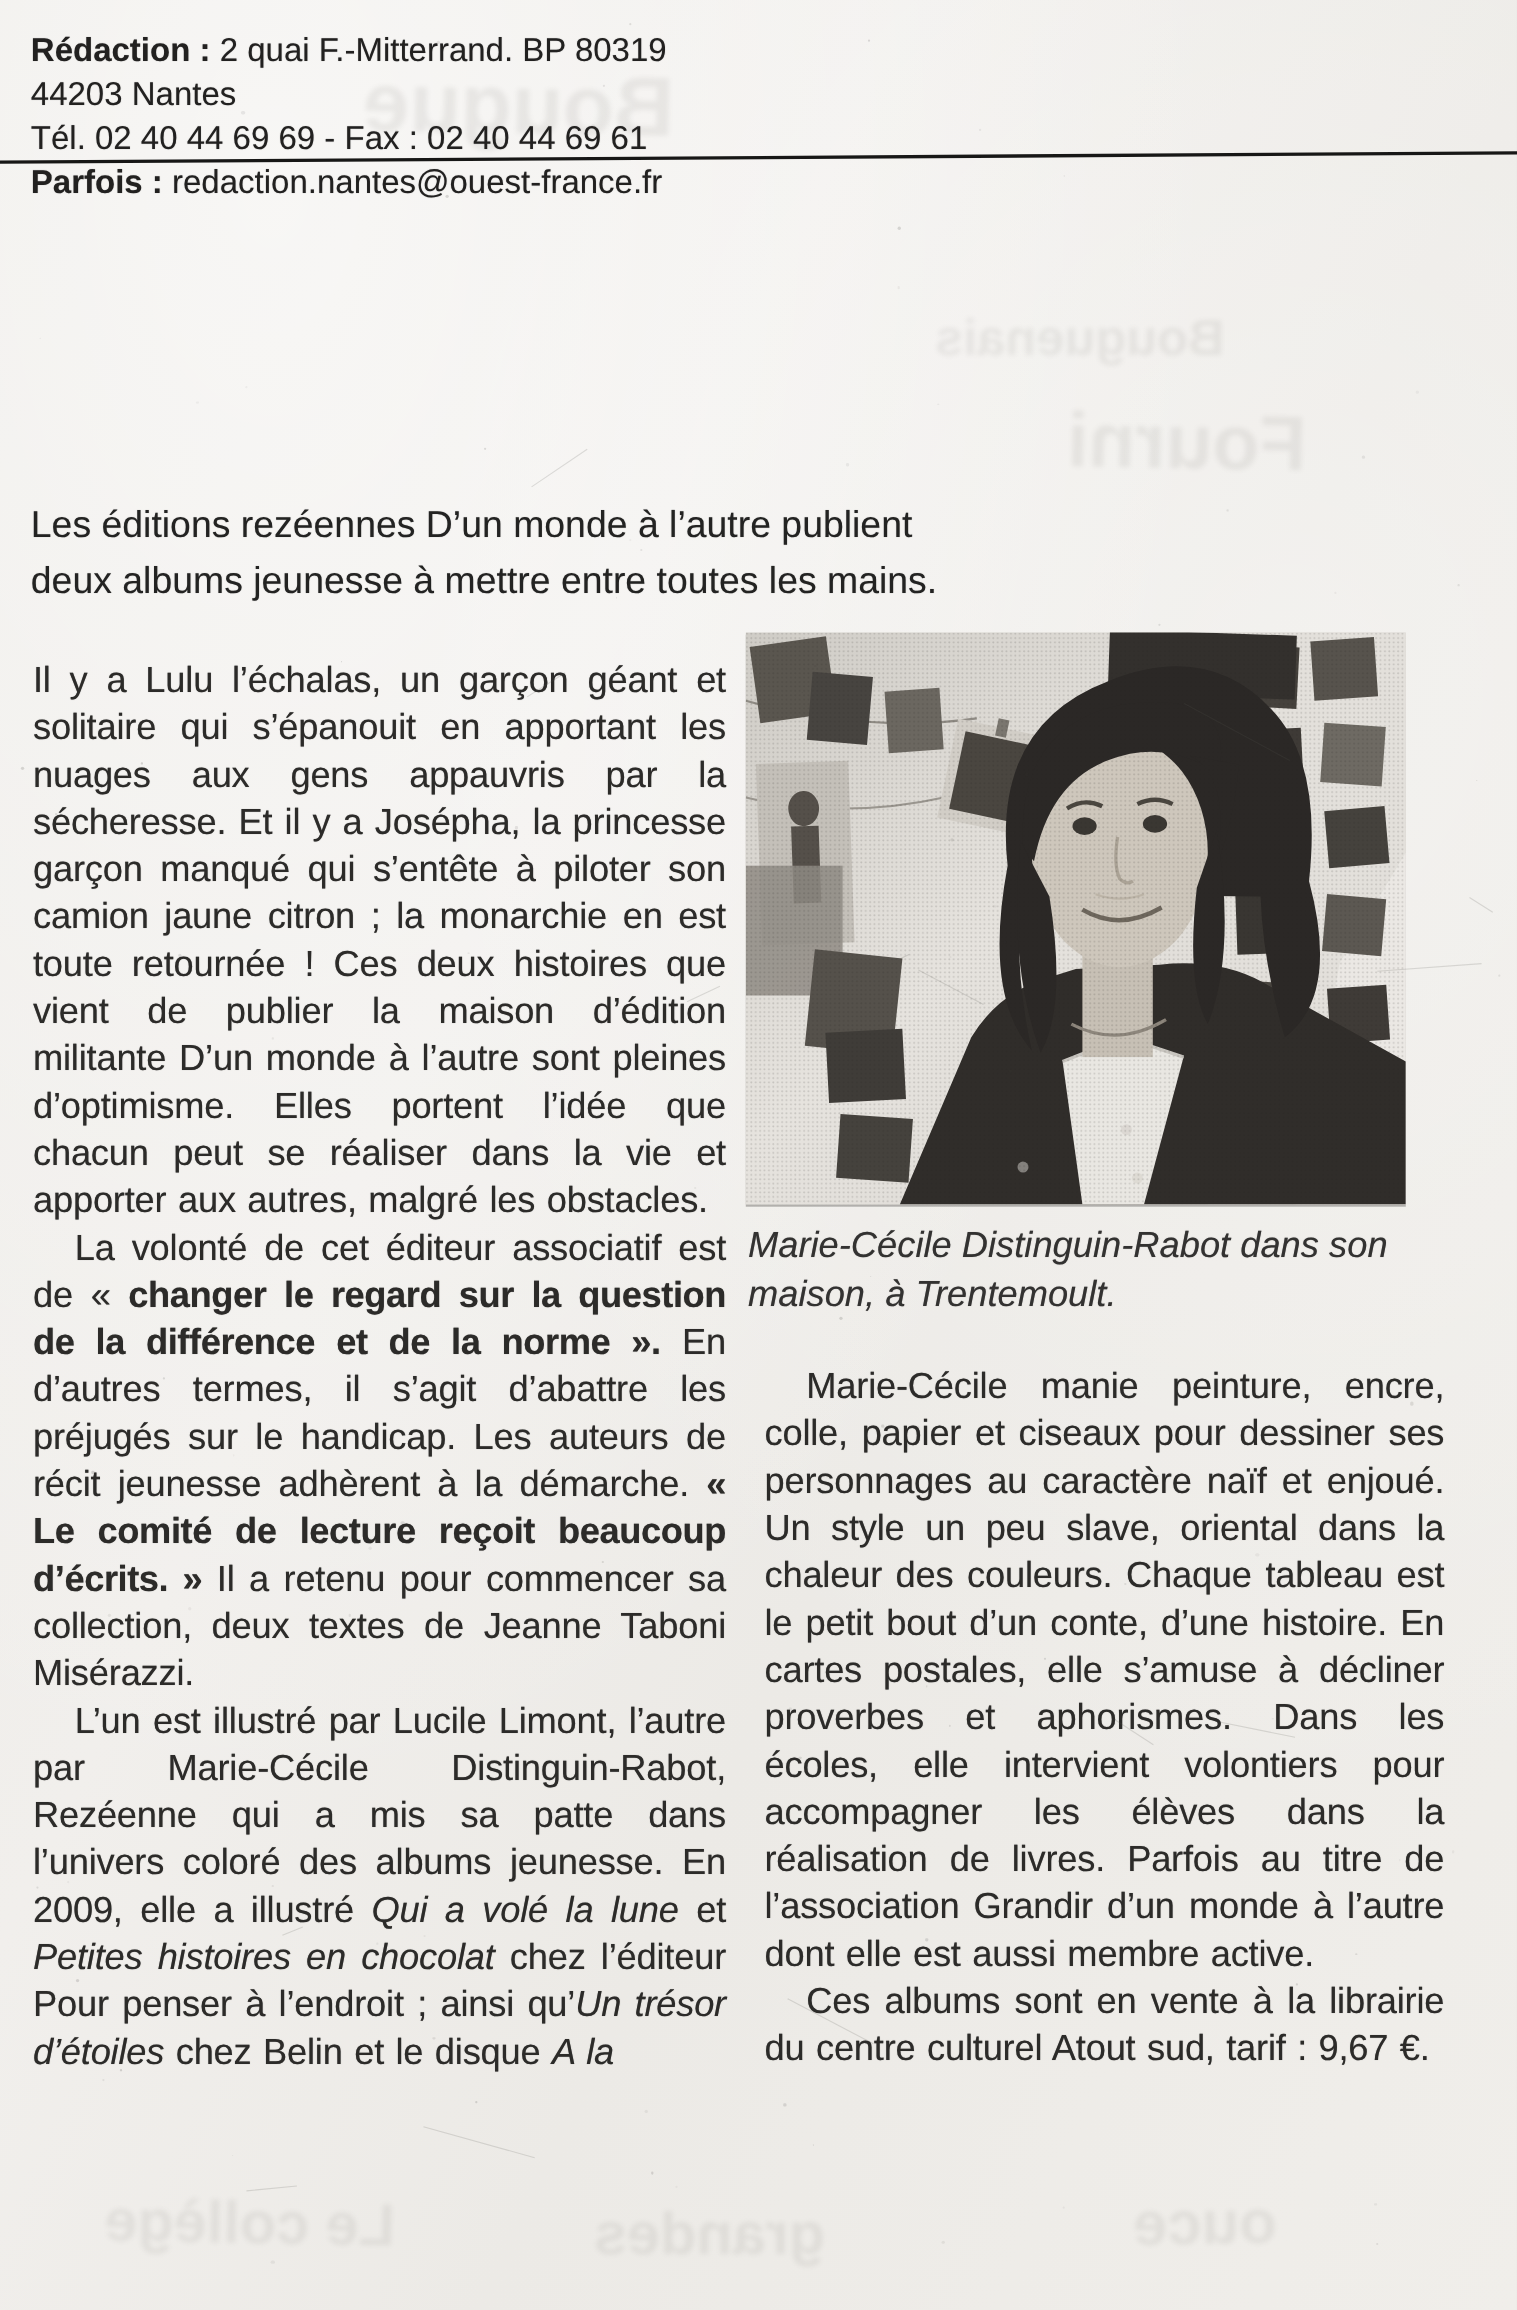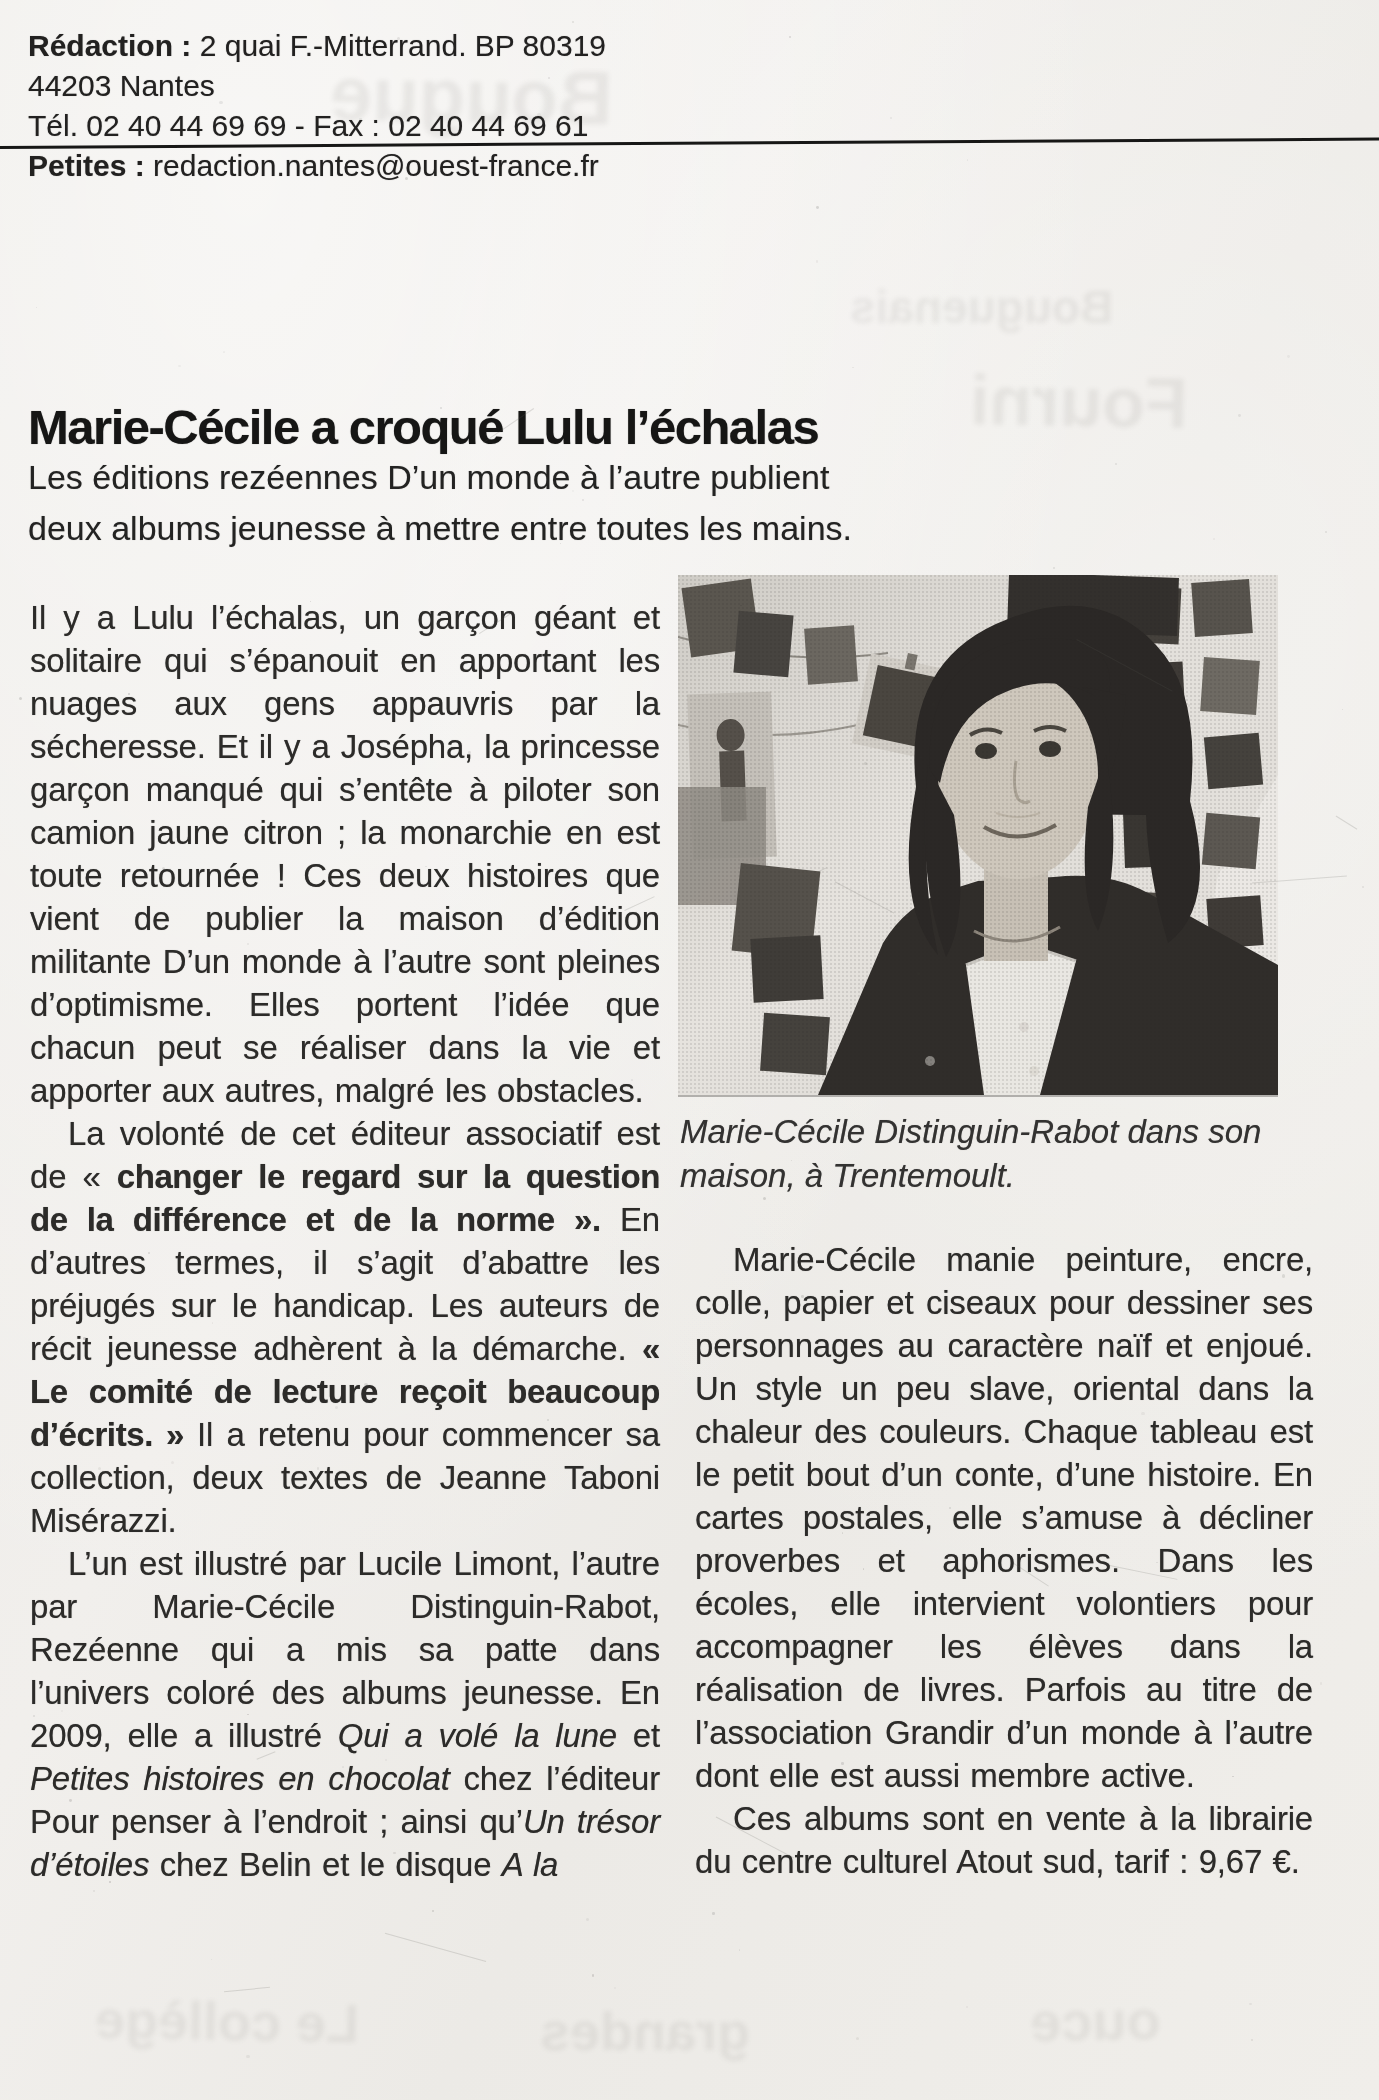--- a/index.html
+++ b/index.html
@@ -91,27 +91,26 @@
       <div class="ghost" style="left: 850px; top: 280px; font-size: 46px; transform: scaleX(-1) rotate(0deg);">Bouguenais</div>
       <div class="ghost" style="left: 970px; top: 362px; font-size: 70px; transform: scaleX(-1) rotate(-1deg);">Fourni</div>
       <div class="ghost" style="left: 95px; top: 1990px; font-size: 54px; transform: scaleX(-1) rotate(-1deg);">Le collège</div>
       <div class="ghost" style="left: 540px; top: 2000px; font-size: 54px; transform: scaleX(-1) rotate(0deg);">grandes</div>
       <div class="ghost" style="left: 1030px; top: 1988px; font-size: 56px; transform: scaleX(-1) rotate(1deg);">ouce</div>
     </div>
 
   <div class="masthead">
     <div><span class="lbl">Rédaction :</span><span> 2 quai F.-Mitterrand. BP 80319 44203 Nantes</span></div>
     <div>Tél. 02 40 44 69 69 - Fax : 02 40 44 69 61</div>
-    <div><span class="lbl">Petites :</span><span> redaction.nantes@ouest-france.fr</span></div>
+    <div><span class="lbl">Parfois :</span><span> redaction.nantes@ouest-france.fr</span></div>
   </div>
 
 
   <div class="rule"></div>
 
-  <h1 class="headline">Marie-Cécile a croqué Lulu l’échalas</h1>
   <div class="subhead">Les éditions rezéennes D’un monde à l’autre publient
 deux albums jeunesse à mettre entre toutes les mains.</div>
 
   <div class="photo">
     <svg width="600" height="520" viewBox="0 0 600 520">
       <defs>
         <pattern id="halftone" width="4" height="4" patternUnits="userSpaceOnUse">
           <circle cx="1" cy="1" r="0.9" fill="#22201e"></circle>
         </pattern>
         <linearGradient id="wallg" x1="0" y1="0" x2="1" y2="1">

